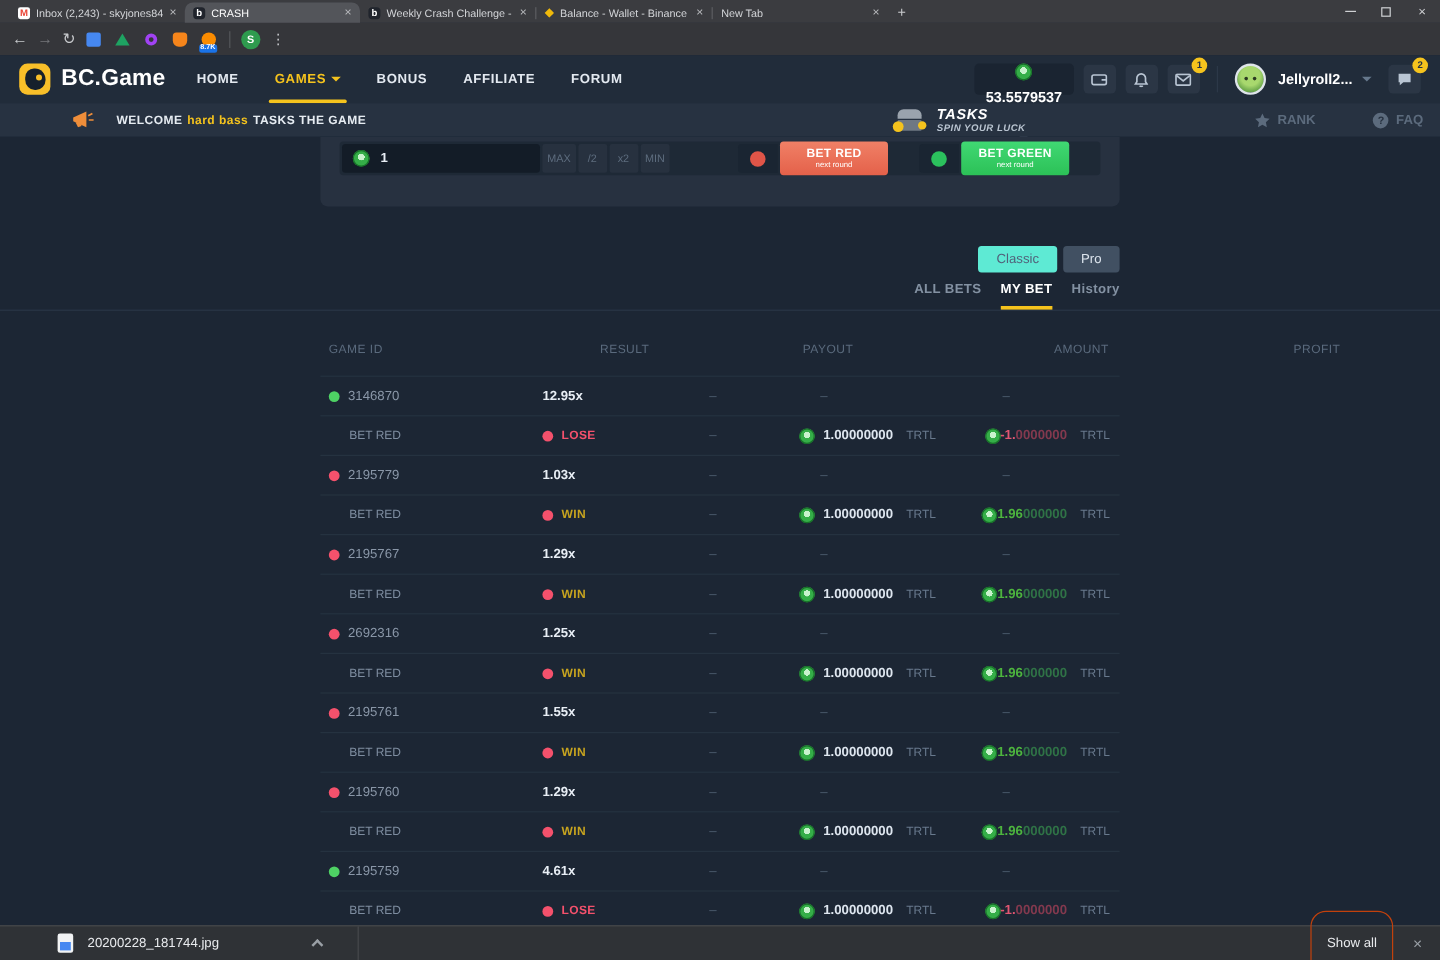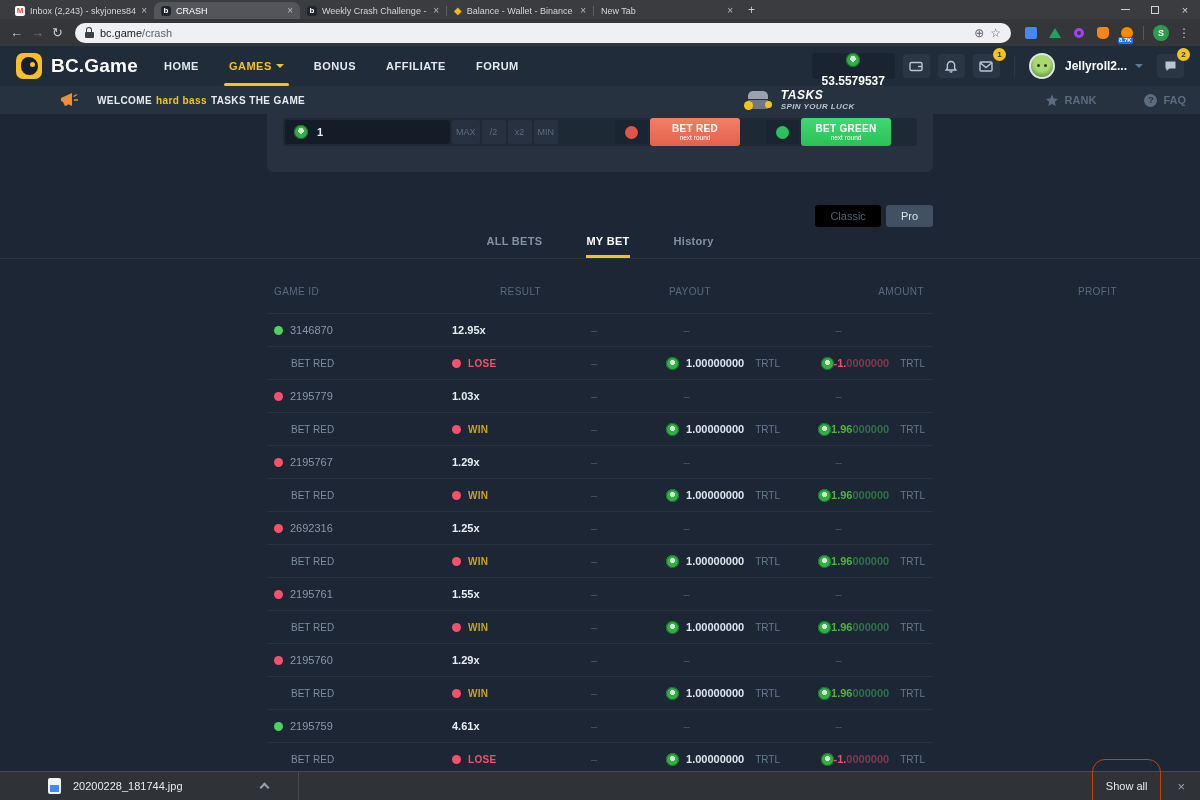--- a/index.html
+++ b/index.html
@@ -107,24 +107,24 @@
   .big-dot.g { background:#2bc15d; }
   .bet-button { width:90px; height:28px; border-radius:3px; display:flex; flex-direction:column; align-items:center; justify-content:center; color:#fff; line-height:1.15; }
   .bet-button .t1 { font-size:10px; font-weight:bold; letter-spacing:.3px; }
   .bet-button .t2 { font-size:6.5px; }
   .bet-button.red { background:linear-gradient(180deg,#f08066,#e4614a); }
   .bet-button.green { background:linear-gradient(180deg,#40d873,#2cc157); margin-right:24px; }
   .dot-cell.greenside { margin-left:24px; }
 
   .mode-row { display:flex; justify-content:flex-end; gap:5px; margin-top:33px; }
   .mode-btn { height:22px; padding:0 15px; border-radius:3px; font-size:11px; display:flex; align-items:center; }
-  .mode-btn.classic { background:#000000; color:#51617a; }
+  .mode-btn.classic { background:#5eead4; color:#51617a; }
   .mode-btn.pro { background:#415062; color:#dbe3ec; }
 
-  .bet-tabs { display:flex; justify-content:center; gap:44px; margin-top:8px; }
+  .bet-tabs { display:flex; justify-content:flex-end; gap:16px; margin-top:8px; }
   .bt { font-size:11px; font-weight:bold; color:#8391a2; padding-bottom:8px; letter-spacing:.3px; border-bottom:3px solid transparent; }
   .bt.active { color:#fff; border-bottom-color:#f5c31d; }
   .hr-full { height:1px; background:#2a3646; }
 
   
   .thead, .trow { display:grid; grid-template-columns:167px 125px 70px 155px 149px; align-items:center; }
   .thead { margin-top:10px; height:44px; color:#5a6a7d; font-size:10px; letter-spacing:.4px;gap:48px; }
   .trow { height:33px; border-top:1px solid #253240; font-size:11px; }
   .cell { display:flex; align-items:center; }
   .c1 { padding-left:7px; }
@@ -209,30 +209,20 @@
       <span class="win-btn">
           <span class="wc-close"></span>
         </span>
     </div>
   </div>
 
   <div class="toolbar">
     <span class="nav-glyph">←</span>
     <span class="nav-glyph dim">→</span>
     <span class="nav-glyph">↻</span>
-    <div class="omnibox">
-      <span class="lock-icon">
-          <span class="shackle"></span>
-          <span class="body"></span>
-        </span>
-      <span class="url"><span>bc.game</span><span class="path">/crash</span></span>
-      <span class="omni-spacer"></span>
-      <span class="omni-ic">⊕</span>
-      <span class="omni-ic">☆</span>
-    </div>
     <div class="ext-row">
       <span class="ext">
           <span class="ext-blue"></span>
         </span>
       <span class="ext">
           <span class="ext-drive"></span>
         </span>
       <span class="ext">
           <span class="ext-ring"></span>
         </span>

